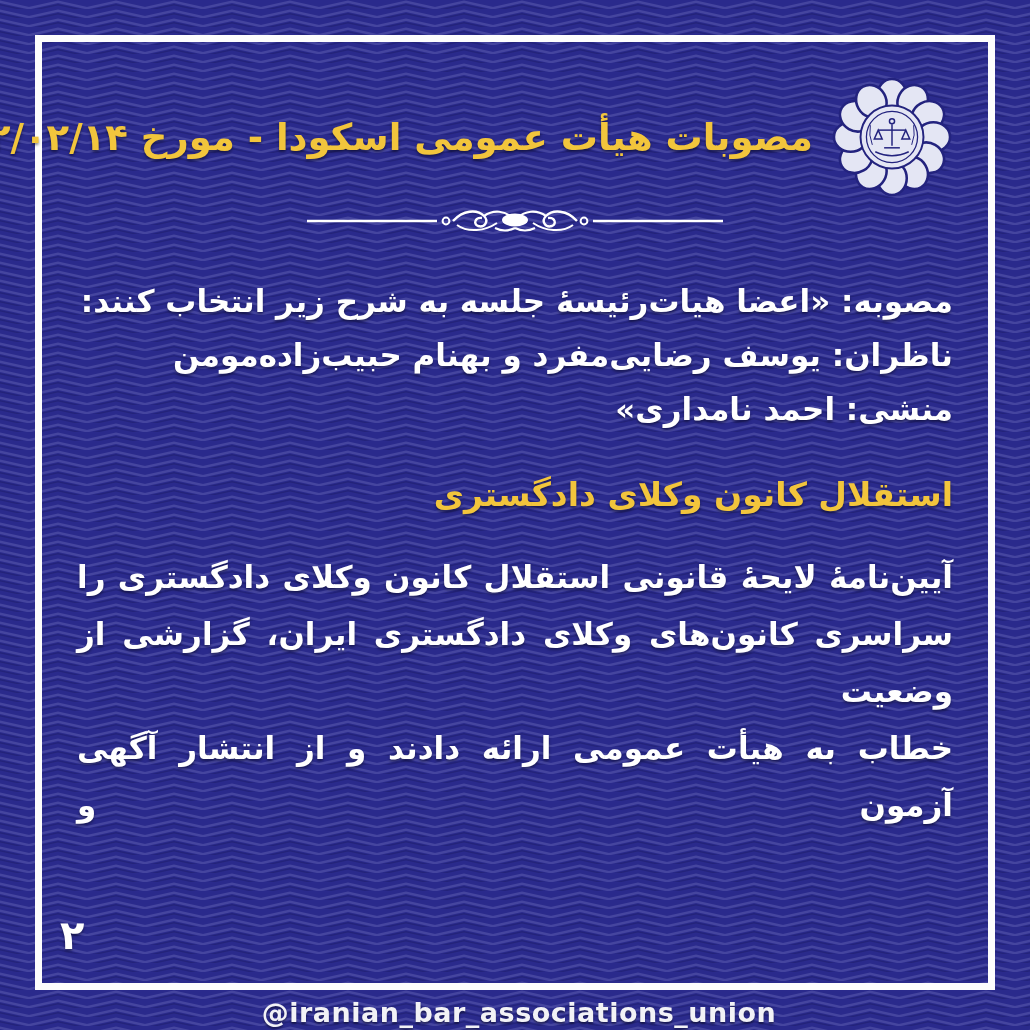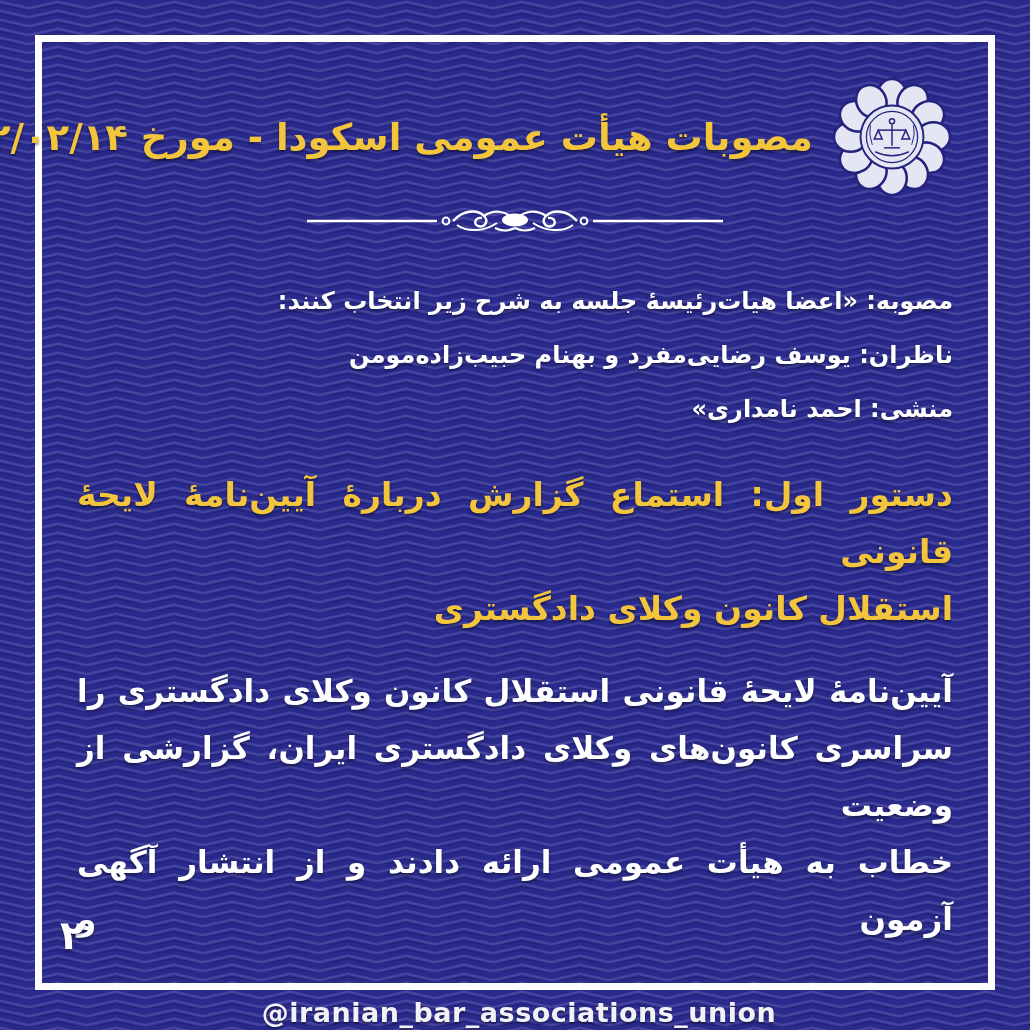--- a/index.html
+++ b/index.html
@@ -34,21 +34,21 @@
     flex:1;
     text-align:center;
     color:#f2c53c;
     font-size:37px;
     font-weight:700;
     text-shadow:0 2px 3px rgba(0,0,0,.45);
     white-space:nowrap;
   }
   .divider{display:block;margin:4px auto 0;width:420px;height:38px;}
   .para{color:#ffffff;font-weight:700;text-shadow:0 2px 3px rgba(0,0,0,.4);}
-  .para .ln{font-size:24px;line-height:54px;}
+  .para .ln{font-size:31px;line-height:54px;}
   .resolution{margin-top:34px;}
   .agenda{margin-top:30px;color:#f2c53c;font-weight:700;text-shadow:0 2px 3px rgba(0,0,0,.45);}
   .agenda .ln{font-size:33px;line-height:57px;text-align:right;}
   .report{margin-top:26px;}
   .report .ln{font-size:31px;line-height:57px;text-align:right;}
   .jl{text-align:justify !important;text-align-last:justify;}
   .pagenum{
     position:absolute;left:60px;top:912px;
     color:#fff;font-size:40px;font-weight:700;
     text-shadow:0 2px 3px rgba(0,0,0,.4);
@@ -133,21 +133,20 @@
       <ellipse cx="210" cy="18" rx="13" ry="6.5" fill="#ffffff"></ellipse>
     </svg>
 
     <div class="para resolution">
       <div class="ln">مصوبه: «اعضا هیات‌رئیسۀ جلسه به شرح زیر انتخاب کنند:</div>
       <div class="ln">ناظران: یوسف رضایی‌مفرد و بهنام حبیب‌زاده‌مومن</div>
       <div class="ln">منشی: احمد نامداری»</div>
     </div>
 
     <div class="agenda">
-      <div class="ln jl">دستور اول: استماع گزارش دربارۀ آیین‌نامۀ لایحۀ قانونی</div>
       <div class="ln">استقلال کانون وکلای دادگستری</div>
     </div>
 
     <div class="para report">
       <div class="ln jl">آیین‌نامۀ لایحۀ قانونی استقلال کانون وکلای دادگستری را</div>
       <div class="ln jl">سراسری کانون‌های وکلای دادگستری ایران، گزارشی از وضعیت</div>
       <div class="ln jl">خطاب به هیأت عمومی ارائه دادند و از انتشار آگهی آزمون و</div>
 
     </div>
 

